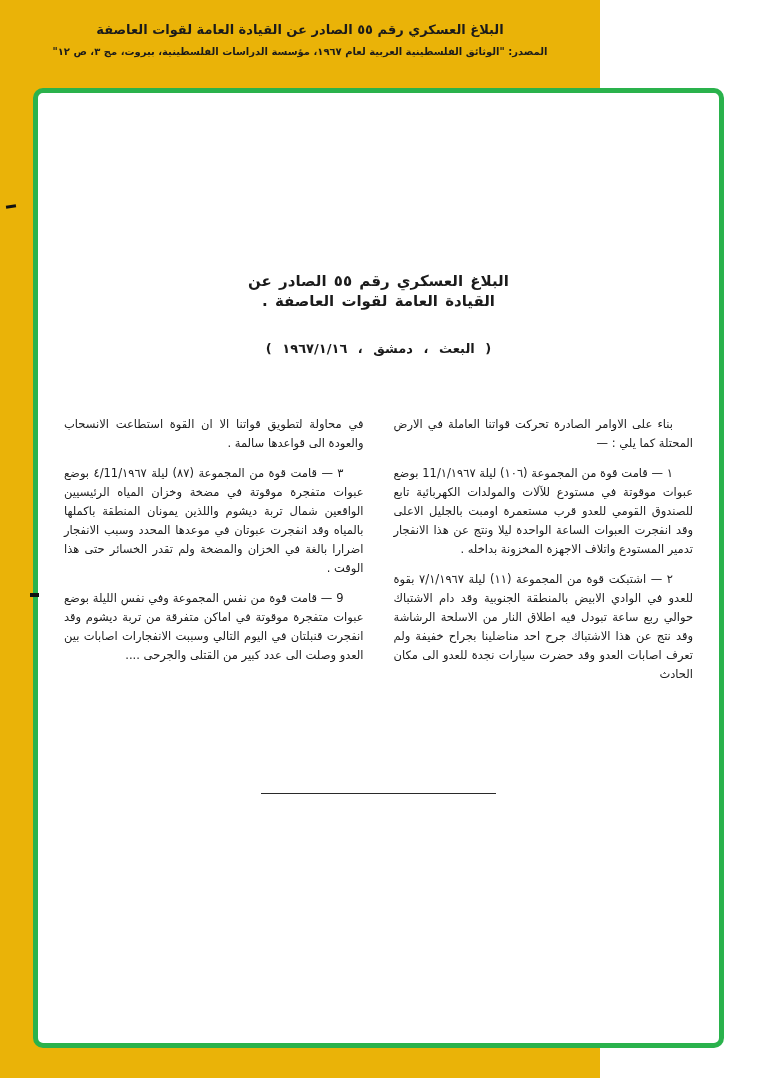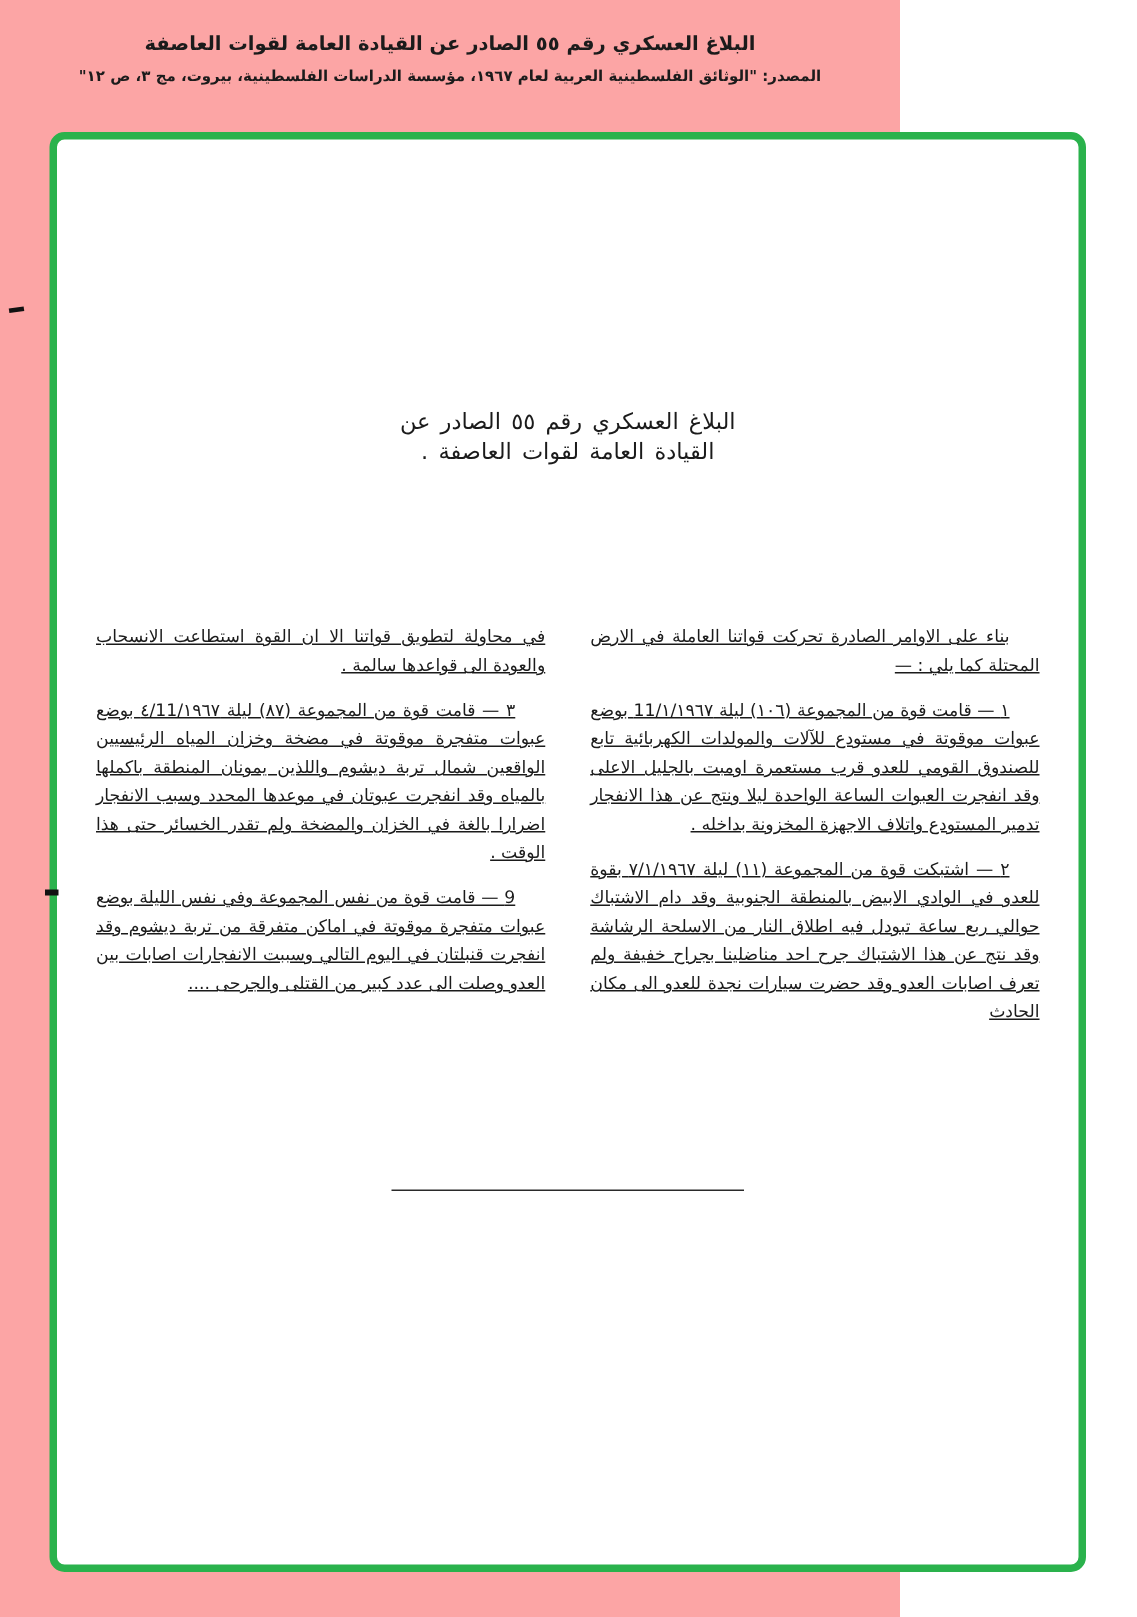--- a/index.html
+++ b/index.html
@@ -5,44 +5,44 @@
   :root{
     --green:#2ab24c;
     --ink:#1b1b1b;
   }
   *{box-sizing:border-box;}
   html,body{margin:0;padding:0;}
   body{
     width:758px;height:1078px;background:#ffffff;overflow:hidden;
     font-family:"DejaVu Sans","Liberation Sans",sans-serif;color:var(--ink);
   }
-  .page{position:relative;width:600px;height:1078px;background:#fca5a5;}
+  .page{position:relative;width:600px;height:1078px;background:#eab308;}
 
   
   .header{position:absolute;top:22px;left:0;right:0;text-align:center;}
   .header-title{font-size:13px;font-weight:bold;direction:rtl;}
   .header-source{font-size:10px;font-weight:bold;direction:rtl;margin-top:9px;}
 
   
   .frame{
     position:absolute;left:33px;top:88px;width:691px;height:960px;
     border:5px solid var(--green);border-radius:10px;background:#ffffff;
   }
 
   
   .title-block{position:absolute;top:178px;left:0;right:0;text-align:center;direction:rtl;}
-  .doc-title{font-size:15px;font-weight:normal;line-height:20px;word-spacing:2px;}
+  .doc-title{font-size:15px;font-weight:bold;line-height:20px;word-spacing:2px;}
   .dateline{font-size:13px;font-weight:bold;margin-top:30px;word-spacing:6px;letter-spacing:1px;}
 
   
   .columns{
     position:absolute;top:322px;left:0;right:0;
     display:flex;gap:30px;padding:0 26px;direction:rtl;
   }
-  .col{flex:1;min-width:0;text-decoration:underline;}
+  .col{flex:1;min-width:0;}
   .col p{
     font-size:11.5px;line-height:19px;text-align:justify;direction:rtl;
     margin:0 0 11px;text-indent:20px;color:var(--ink);
   }
   .col p.cont{text-indent:0;}
 
   
   .rule{position:absolute;top:700px;left:223px;width:235px;height:1px;background:#2a2a2a;}
 
   
@@ -60,20 +60,21 @@
     <div class="header-source" dir="rtl">المصدر: "الوثائق الفلسطينية العربية لعام ١٩٦٧، مؤسسة الدراسات الفلسطينية، بيروت، مج ٣، ص ١٢"</div>
   </div>
 
   <div class="artifact artifact-1"></div>
 
   <div class="frame">
 
     <div class="title-block">
       <div class="doc-title" dir="rtl">البلاغ العسكري رقم ٥٥ الصادر عن</div>
       <div class="doc-title" dir="rtl">القيادة العامة لقوات العاصفة .</div>
+      <div class="dateline" dir="rtl">( البعث ، دمشق ، ١٩٦٧/١/١٦ )</div>
     </div>
 
     <div class="columns" dir="rtl">
 
       <div class="col">
         <p>بناء على الاوامر الصادرة تحركت قواتنا العاملة في الارض المحتلة كما يلي : —</p>
         <p>١ — قامت قوة من المجموعة (١٠٦) ليلة 11/١/١٩٦٧ بوضع عبوات موقوتة في مستودع للآلات والمولدات الكهربائية تابع للصندوق القومي للعدو قرب مستعمرة اومبت بالجليل الاعلى وقد انفجرت العبوات الساعة الواحدة ليلا ونتج عن هذا الانفجار تدمير المستودع واتلاف الاجهزة المخزونة بداخله .</p>
         <p>٢ — اشتبكت قوة من المجموعة (١١) ليلة ٧/١/١٩٦٧ بقوة للعدو في الوادي الابيض بالمنطقة الجنوبية وقد دام الاشتباك حوالي ربع ساعة تبودل فيه اطلاق النار من الاسلحة الرشاشة وقد نتج عن هذا الاشتباك جرح احد مناضلينا بجراح خفيفة ولم تعرف اصابات العدو وقد حضرت سيارات نجدة للعدو الى مكان الحادث</p>
       </div>
 

